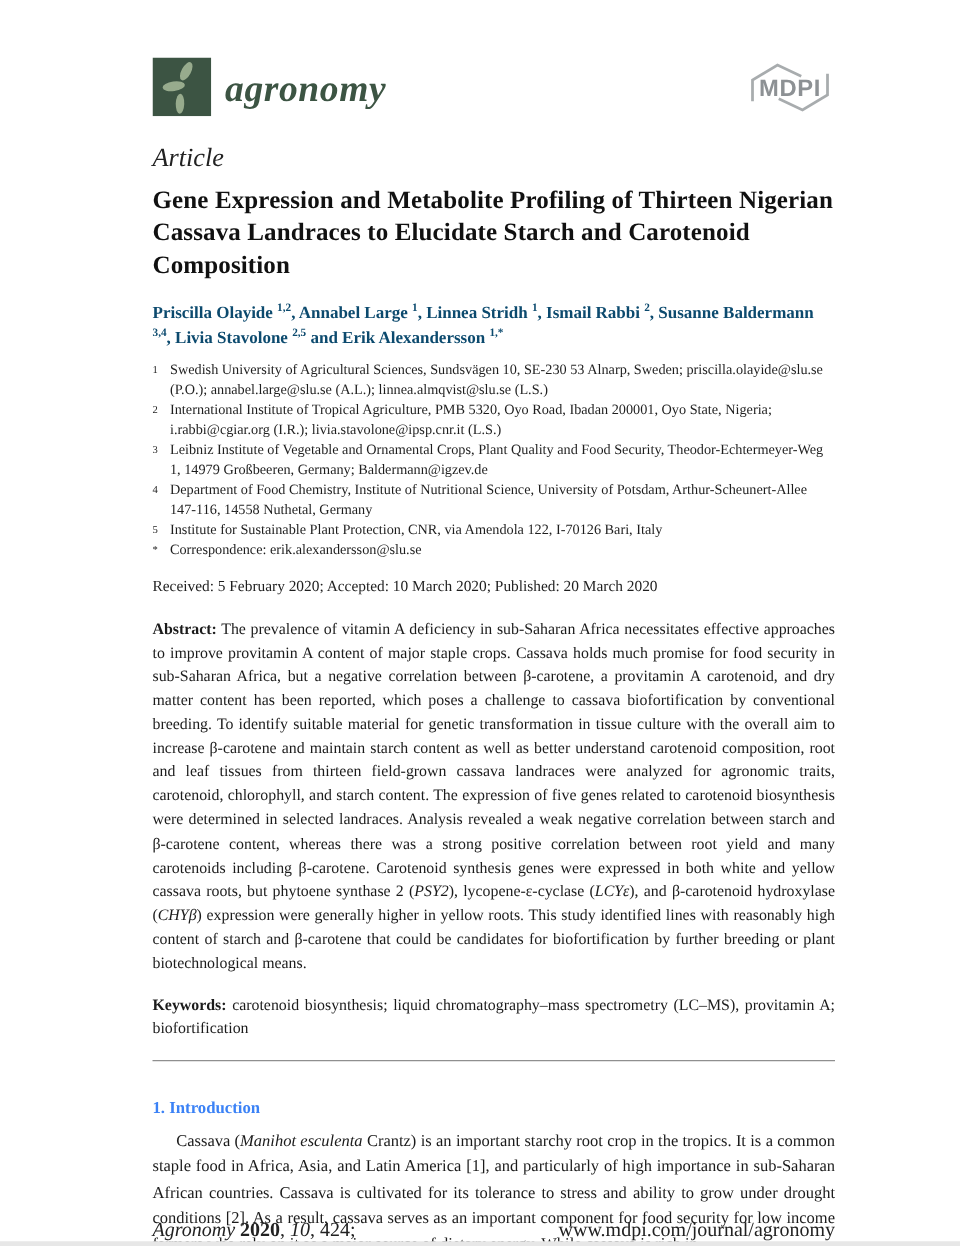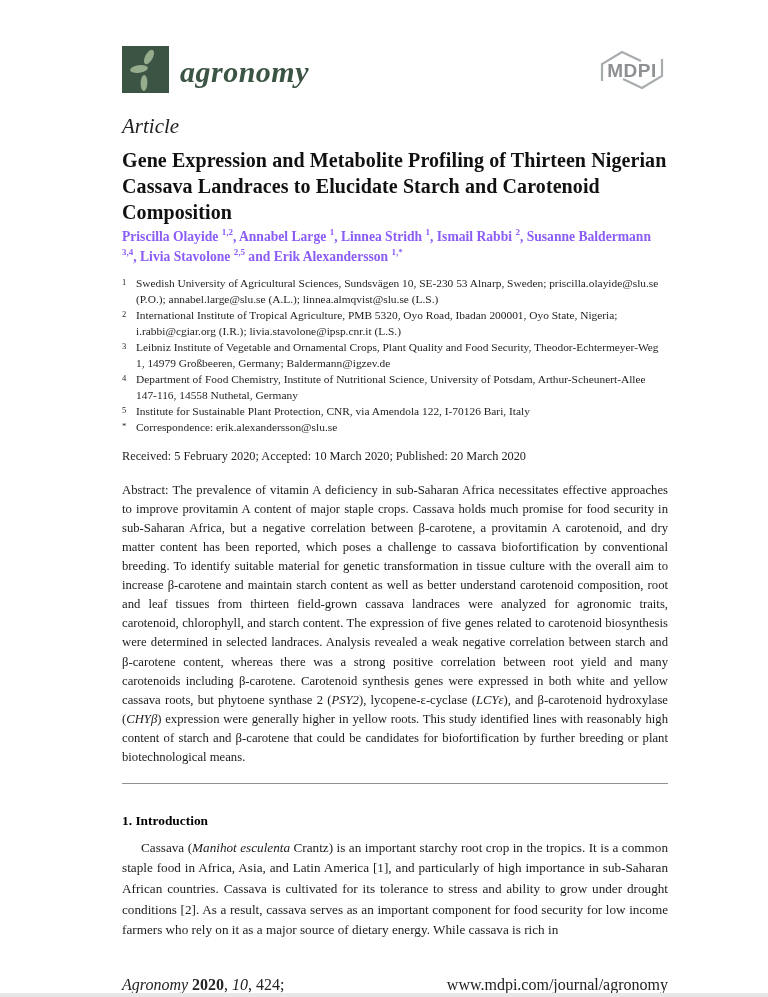--- a/index.html
+++ b/index.html
@@ -42,25 +42,25 @@
   .article-type { font-style: italic; font-size: 21px; margin-top: 21px; color: #222; }
   .paper-title {
     margin-top: 8px;
     font-size: 20px;
     font-weight: bold;
     line-height: 1.3;
     color: #111;
     letter-spacing: 0.1px;
   }
   .authors {
-    margin-top: 2px;
+    margin-top: 15px;
     font-size: 13.6px;
     font-weight: bold;
     line-height: 1.45;
-    color: #8b5cf6;
+    color: #0c4a6e;
   }
   .authors sup, .seg-sup { font-size: 9px; vertical-align: super; line-height: 0; }
   
   .affiliations { margin-top: 10px; }
   .aff-row { display: flex; font-size: 11.4px; line-height: 1.4; color: #1e1e1e; }
   .aff-marker {
     flex: 0 0 14px;
     font-size: 8.5px;
     padding-top: 1px;
     text-align: left;
@@ -75,31 +75,31 @@
     text-align: justify;
     color: #1b1b1b;
   }
   .keywords-para {
     margin-top: 15px;
     font-size: 12.7px;
     line-height: 1.45;
     text-align: justify;
     color: #1b1b1b;
   }
-  .bold-label { font-weight: normal; }
+  .bold-label { font-weight: bold; }
   .seg-i { font-style: italic; }
   .seg-b { font-weight: bold; }
   .divider {
     margin-top: 16px;
     border: none;
     border-top: 1.4px solid #8f8f8f;
     width: 100%;
   }
   
-  .section-heading { margin-top: 29px; font-size: 13.4px; font-weight: bold; color: #000000; }
+  .section-heading { margin-top: 29px; font-size: 13.4px; font-weight: bold; color: #3b82f6; }
   .body-para {
     margin-top: 9px;
     font-size: 13.2px;
     line-height: 1.56;
     text-align: justify;
     text-indent: 19px;
     color: #1b1b1b;
   }
   
   .footer {
@@ -172,20 +172,21 @@
       <div class="aff-row">
         <span class="aff-marker">*</span>
         <span class="aff-text">Correspondence: erik.alexandersson@slu.se</span>
       </div>
     </div>
 
     <div class="dates-line">Received: 5 February 2020; Accepted: 10 March 2020; Published: 20 March 2020</div>
 
     <p class="abstract-para"><span class="bold-label">Abstract:</span><span><span> The prevalence of vitamin A deficiency in sub-Saharan Africa necessitates effective approaches to improve provitamin A content of major staple crops. Cassava holds much promise for food security in sub-Saharan Africa, but a negative correlation between β-carotene, a provitamin A carotenoid, and dry matter content has been reported, which poses a challenge to cassava biofortification by conventional breeding. To identify suitable material for genetic transformation in tissue culture with the overall aim to increase β-carotene and maintain starch content as well as better understand carotenoid composition, root and leaf tissues from thirteen field-grown cassava landraces were analyzed for agronomic traits, carotenoid, chlorophyll, and starch content. The expression of five genes related to carotenoid biosynthesis were determined in selected landraces. Analysis revealed a weak negative correlation between starch and β-carotene content, whereas there was a strong positive correlation between root yield and many carotenoids including β-carotene. Carotenoid synthesis genes were expressed in both white and yellow cassava roots, but phytoene synthase 2 (</span><span class="seg-i">PSY2</span><span>), lycopene-ε-cyclase (</span><span class="seg-i">LCYε</span><span>), and β-carotenoid hydroxylase (</span><span class="seg-i">CHYβ</span><span>) expression were generally higher in yellow roots. This study identified lines with reasonably high content of starch and β-carotene that could be candidates for biofortification by further breeding or plant biotechnological means.</span></span></p>
 
+    <p class="keywords-para"><span class="bold-label">Keywords:</span><span> carotenoid biosynthesis; liquid chromatography–mass spectrometry (LC–MS), provitamin A; biofortification</span></p>
 
     <hr class="divider">
 
     <h2 class="section-heading">1. Introduction</h2>
 
     <p class="body-para"><span>Cassava (</span><span class="seg-i">Manihot esculenta</span><span> Crantz) is an important starchy root crop in the tropics. It is a common staple food in Africa, Asia, and Latin America [1], and particularly of high importance in sub-Saharan African countries. Cassava is cultivated for its tolerance to stress and ability to grow under drought conditions [2]. As a result, cassava serves as an important component for food security for low income farmers who rely on it as a major source of dietary energy. While cassava is rich in</span></p>
 
   </div>
 
   <div class="footer">

